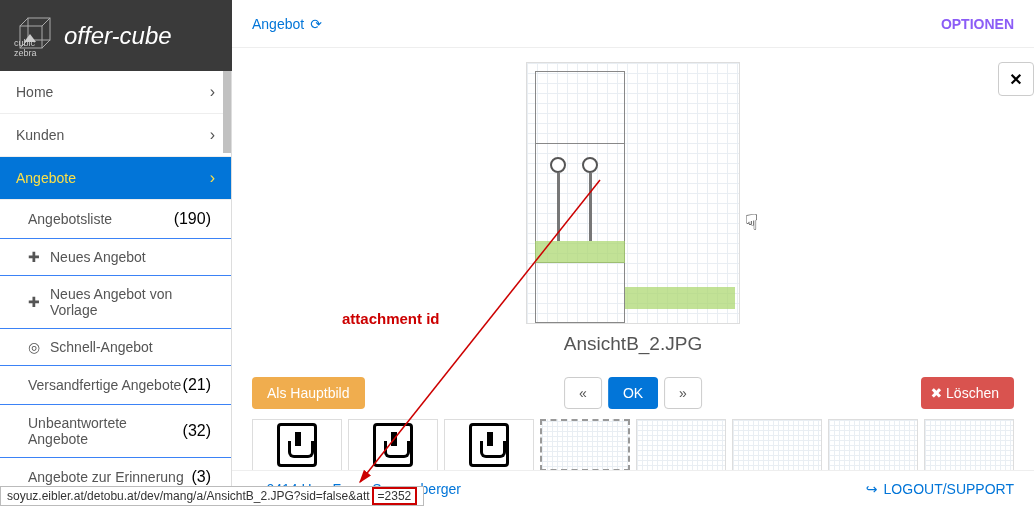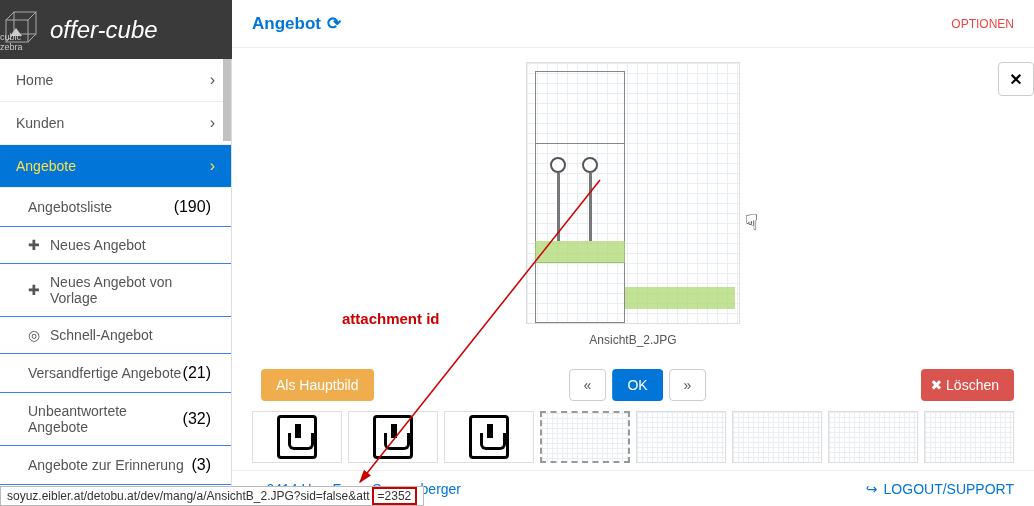--- a/index.html
+++ b/index.html
@@ -1,60 +1,60 @@
 <!DOCTYPE html>
 <html><head>
 <meta charset="utf-8">
 <style>
   * { box-sizing: border-box; margin: 0; padding: 0; }
   html, body { width: 1034px; height: 506px; font-family: "Helvetica Neue", Arial, sans-serif; font-size: 14px; color: #333; overflow: hidden; background: #fff; }
   .app { display: flex; width: 100%; height: 100%; }
 
   
   .sidebar { width: 288px; background: #fff; display: flex; flex-direction: column; }
-  .brand-bar { height: 59px; background: #3a3a3a; display: flex; align-items: center; padding-left: 0; }
+  .brand-bar { height: 71px; background: #3a3a3a; display: flex; align-items: center; padding-left: 14px; }
   .brand-cube { position: relative; width: 44px; height: 44px; }
   .brand-text { color: #fff; font-size: 24px; font-weight: 300; margin-left: 6px; line-height:1;font-style:italic; }
   .brand-sub { position: absolute; left: 0; bottom: 0; font-size: 9px; color: #ccc; }
   .sidebar-scroll { flex: 1; overflow-y: auto; border-right: 1px solid #ddd; position: relative; }
   .sb-scrollbar { position:absolute; right:0; top:0; width:8px; height:82px; background:#c1c1c1; }
 
   .nav-item { display: flex; align-items: center; justify-content: space-between; padding: 12px 16px; border-bottom: 1px solid #eee; cursor: pointer; color:#555; }
   .nav-item.active { background: #0275d8; color: #fde047; }
   .nav-item .chevron { font-size: 16px; color: inherit; }
   .sub-item { display: flex; align-items: center; justify-content: space-between; padding: 10px 20px 10px 28px; border-bottom: 1px solid #3b82f6; cursor: pointer; color:#555; }
   .sub-item .icon { margin-right: 8px; color:#555; width:14px; display:inline-block; }
   .sub-item .lbl { flex:1; text-align:left; }
   .sub-item .count { color: #000000; font-size: 16px; }
 
   
   .main { flex: 1; position: relative; display: flex; flex-direction: column; }
   .topbar { height: 48px; border-bottom: 1px solid #eee; display: flex; align-items: center; justify-content: space-between; padding: 0 20px; }
-  .topbar .t1 { color: #0275d8; font-size: 17px; font-weight: 700; display:flex; align-items:center; gap:6px;}
-  .topbar .opt { color: #ef4444; font-size: 12px; font-weight:400; cursor:pointer; }
+  .topbar .t1 { color: #0275d8; font-size: 14px; font-weight: 400; display:flex; align-items:center; gap:6px;}
+  .topbar .opt { color: #8b5cf6; font-size: 14px; font-weight:700; cursor:pointer; }
   .content { flex: 1; position: relative; padding: 10px 20px 0 20px; overflow:hidden; }
 
   .preview-wrap { text-align: center; position: relative; }
   .close-btn { position: absolute; top: 14px; right: 0; width: 36px; height: 34px; border: 1px solid #ccc; border-radius: 4px; background: #fff; font-size: 16px; font-weight: bold; cursor: pointer; display:flex; align-items:center; justify-content:center; }
 
   .preview-img { display: inline-block; width: 214px; height: 262px; background: #fff; border: 1px solid #ddd; position: relative; margin-top: 4px;
     background-image:
       linear-gradient(#e9eef3 1px, transparent 1px),
       linear-gradient(90deg, #e9eef3 1px, transparent 1px);
     background-size: 10px 10px;
   }
   .preview-img .inner1 { position:absolute; left:8px; top:8px; width:90px; height:252px; border:1px solid #888;}
   .preview-img .inner2 { position:absolute; left:8px; top:80px; width:90px; height:120px; border:1px solid #888;}
   .preview-img .grass1 { position:absolute; left:8px; top:178px; width:90px; height:22px; background:#a8d66a; opacity:0.7;}
   .preview-img .grass2 { position:absolute; left:98px; top:224px; width:110px; height:22px; background:#a8d66a; opacity:0.7;}
   .preview-img .stick { position:absolute; top:110px; width:3px; height:68px; background:#777; }
   .preview-img .head { position:absolute; width:16px; height:16px; border:2px solid #555; border-radius:50%; background:#fff;}
-  .caption { margin-top: 6px; font-size: 12px; color:#555; }
-
-  .btn-row { display:flex; align-items:center; margin-top:22px;margin-left:9px; }
+  .caption { margin-top: 6px; font-size: 19px; color:#555; }
+
+  .btn-row { display:flex; align-items:center; margin-top:22px; }
   .btn { border:1px solid transparent; border-radius:4px; padding:7px 14px; font-size:14px; cursor:pointer; }
   .btn-warning { background:#f0ad4e; color:#fff; }
   .btn-danger { background:#d9534f; color:#fff;padding-left:8px; }
   .btn-primary { background:#0275d8; color:#fff; }
   .btn-outline { background:#fff; border:1px solid #ccc; color:#555; }
   .nav-group { margin-left:auto; margin-right:auto; display:flex; gap:6px; }
   .nav-group.abs { position:absolute; left:50%; transform:translateX(-50%); }
   .del-group { margin-left:auto; }
 
   .thumbs { display:flex; gap:6px; margin-top:10px; overflow:hidden; }

